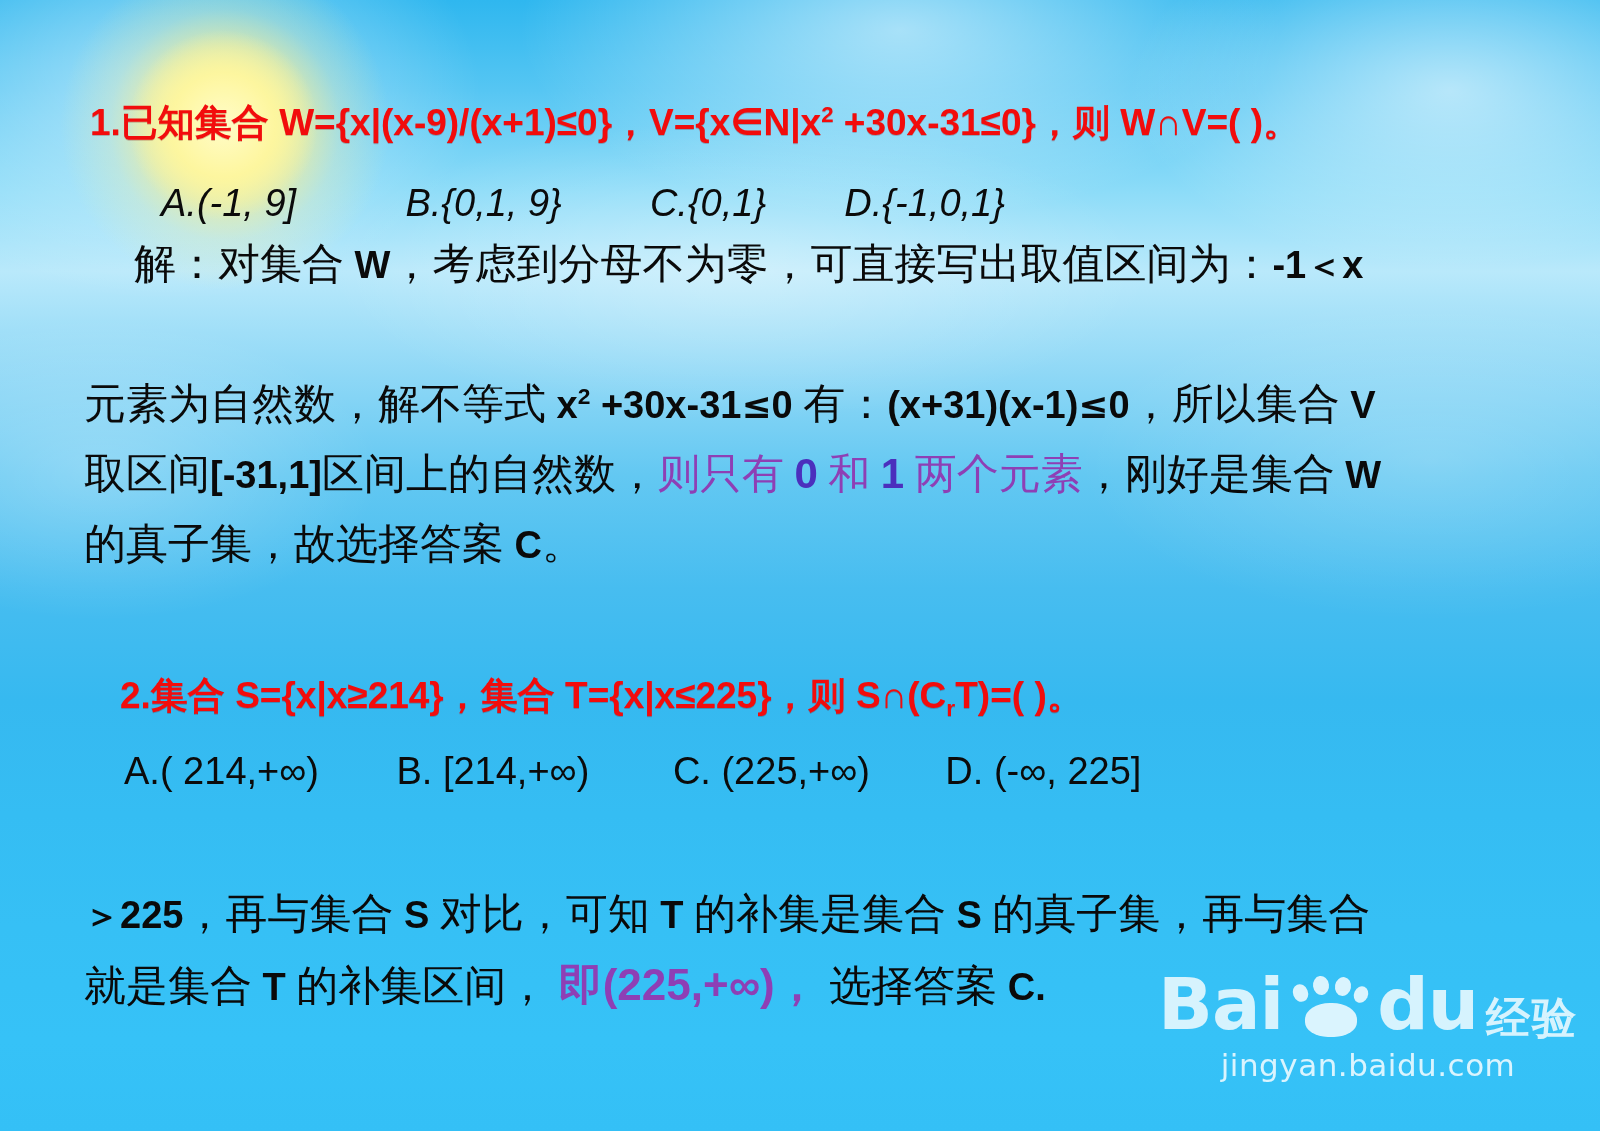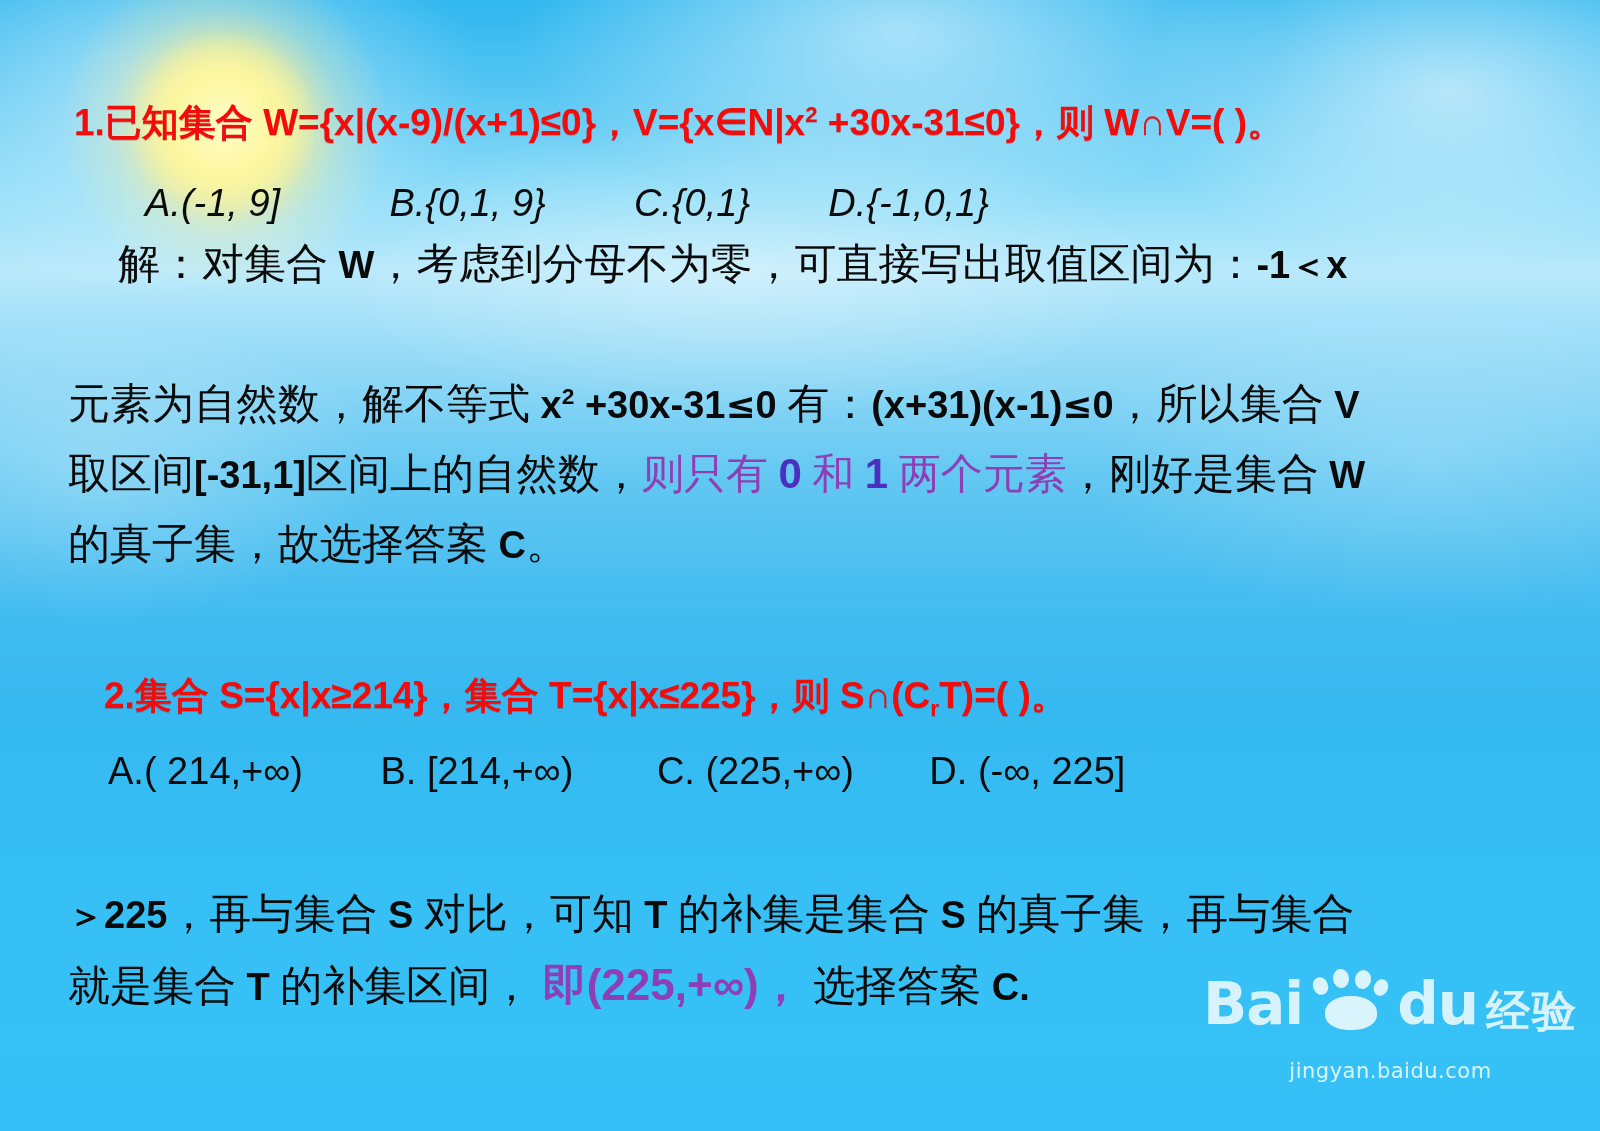--- a/index.html
+++ b/index.html
@@ -67,20 +67,21 @@
         rgba(255,247,158,0.85) 55%,
         rgba(255,247,160,0.0) 100%);
     pointer-events: none;
   }
 
   
   #content {
     position: absolute;
     inset: 0;
     padding: 4px;
+    margin-left: 16px;
   }
 
   .line {
     position: absolute;
     white-space: nowrap;
     line-height: 1;
   }
 
   .cn {
     font-family: "Liberation Serif", "DejaVu Serif", serif;
@@ -152,37 +153,37 @@
     user-select: none;
   }
   .bd-logo-row {
     display: flex;
     align-items: flex-end;
     gap: 8px;
   }
   .bd-word {
     font-family: "DejaVu Sans", sans-serif;
     font-weight: bold;
-    font-size: 58px;
+    font-size: 72px;
     color: rgba(255,255,255,0.80);
     letter-spacing: -1px;
     line-height: 1;
   }
   .bd-cn {
     font-family: "Liberation Sans", "DejaVu Sans", sans-serif;
     font-weight: bold;
     font-size: 44px;
     color: rgba(255,255,255,0.80);
     line-height: 1;
     letter-spacing: 2px;
   }
   .bd-url {
-    margin-top: 26px;
+    margin-top: 7px;
     font-family: "DejaVu Sans", sans-serif;
-    font-size: 21px;
+    font-size: 31px;
     color: rgba(255,255,255,0.82);
     letter-spacing: 0.5px;
     text-align: center;
   }
   .paw {
     position: relative;
     width: 78px;
     height: 62px;
     margin-bottom: 2px;
   }

